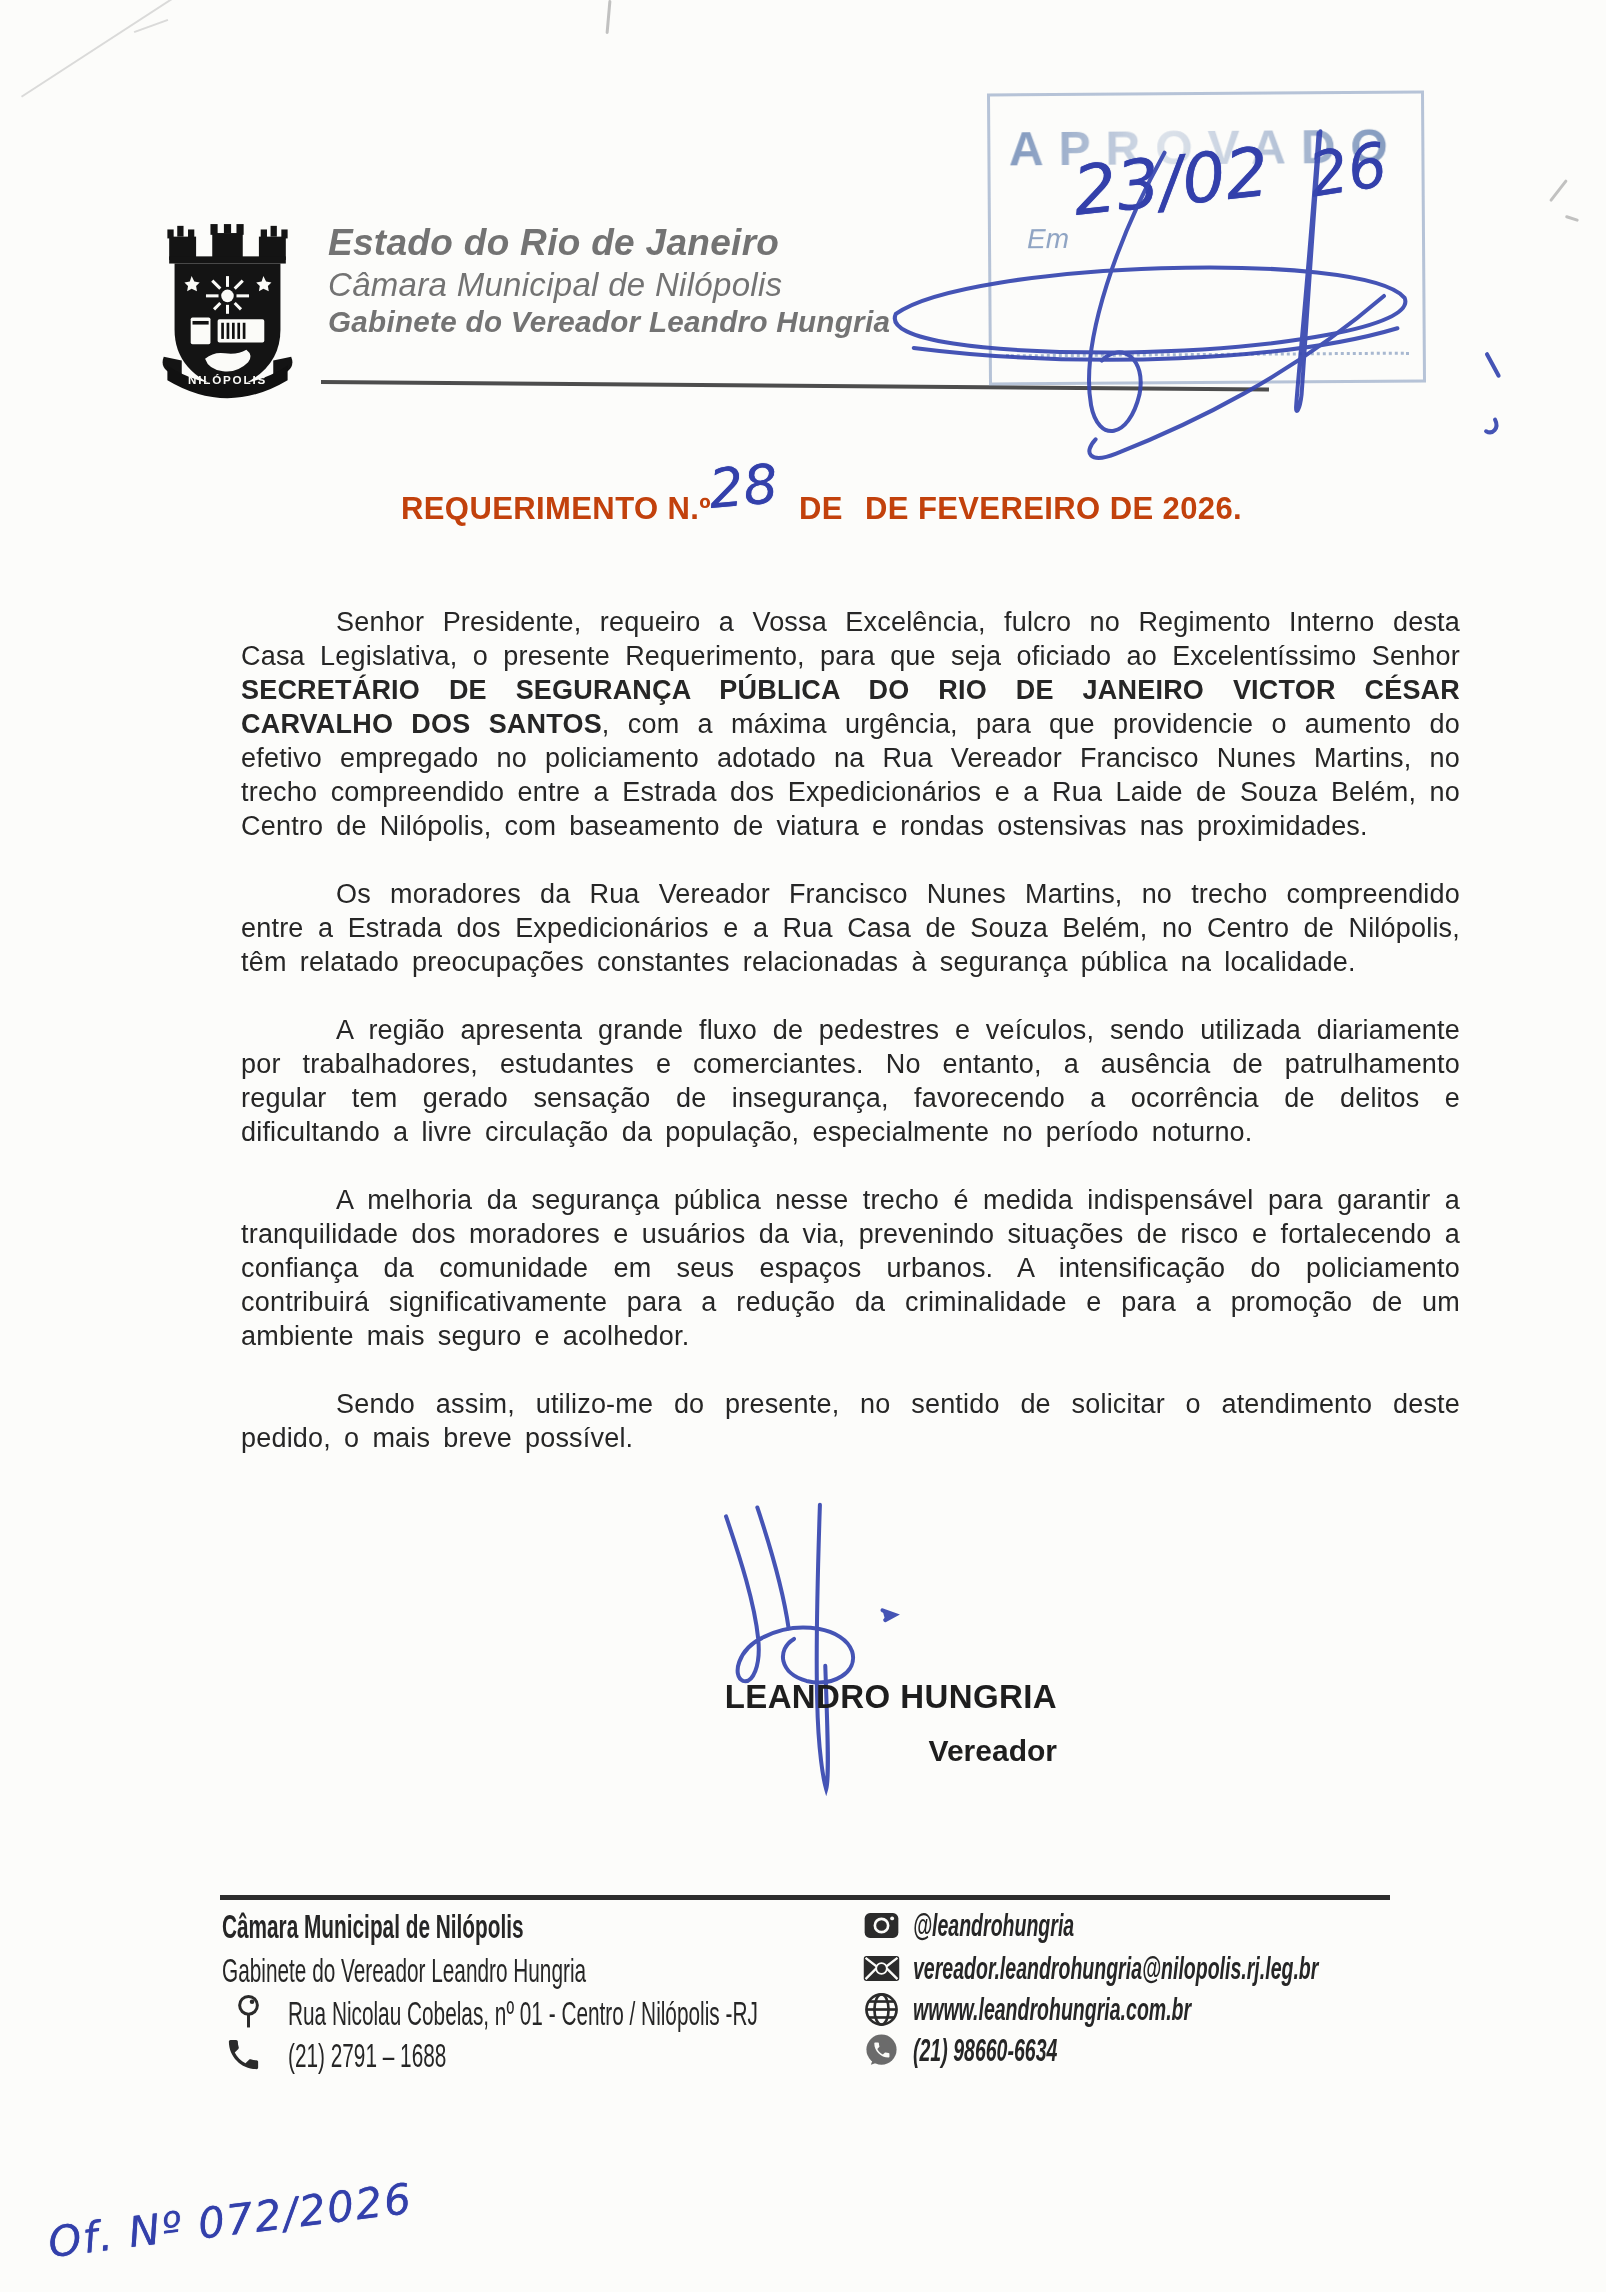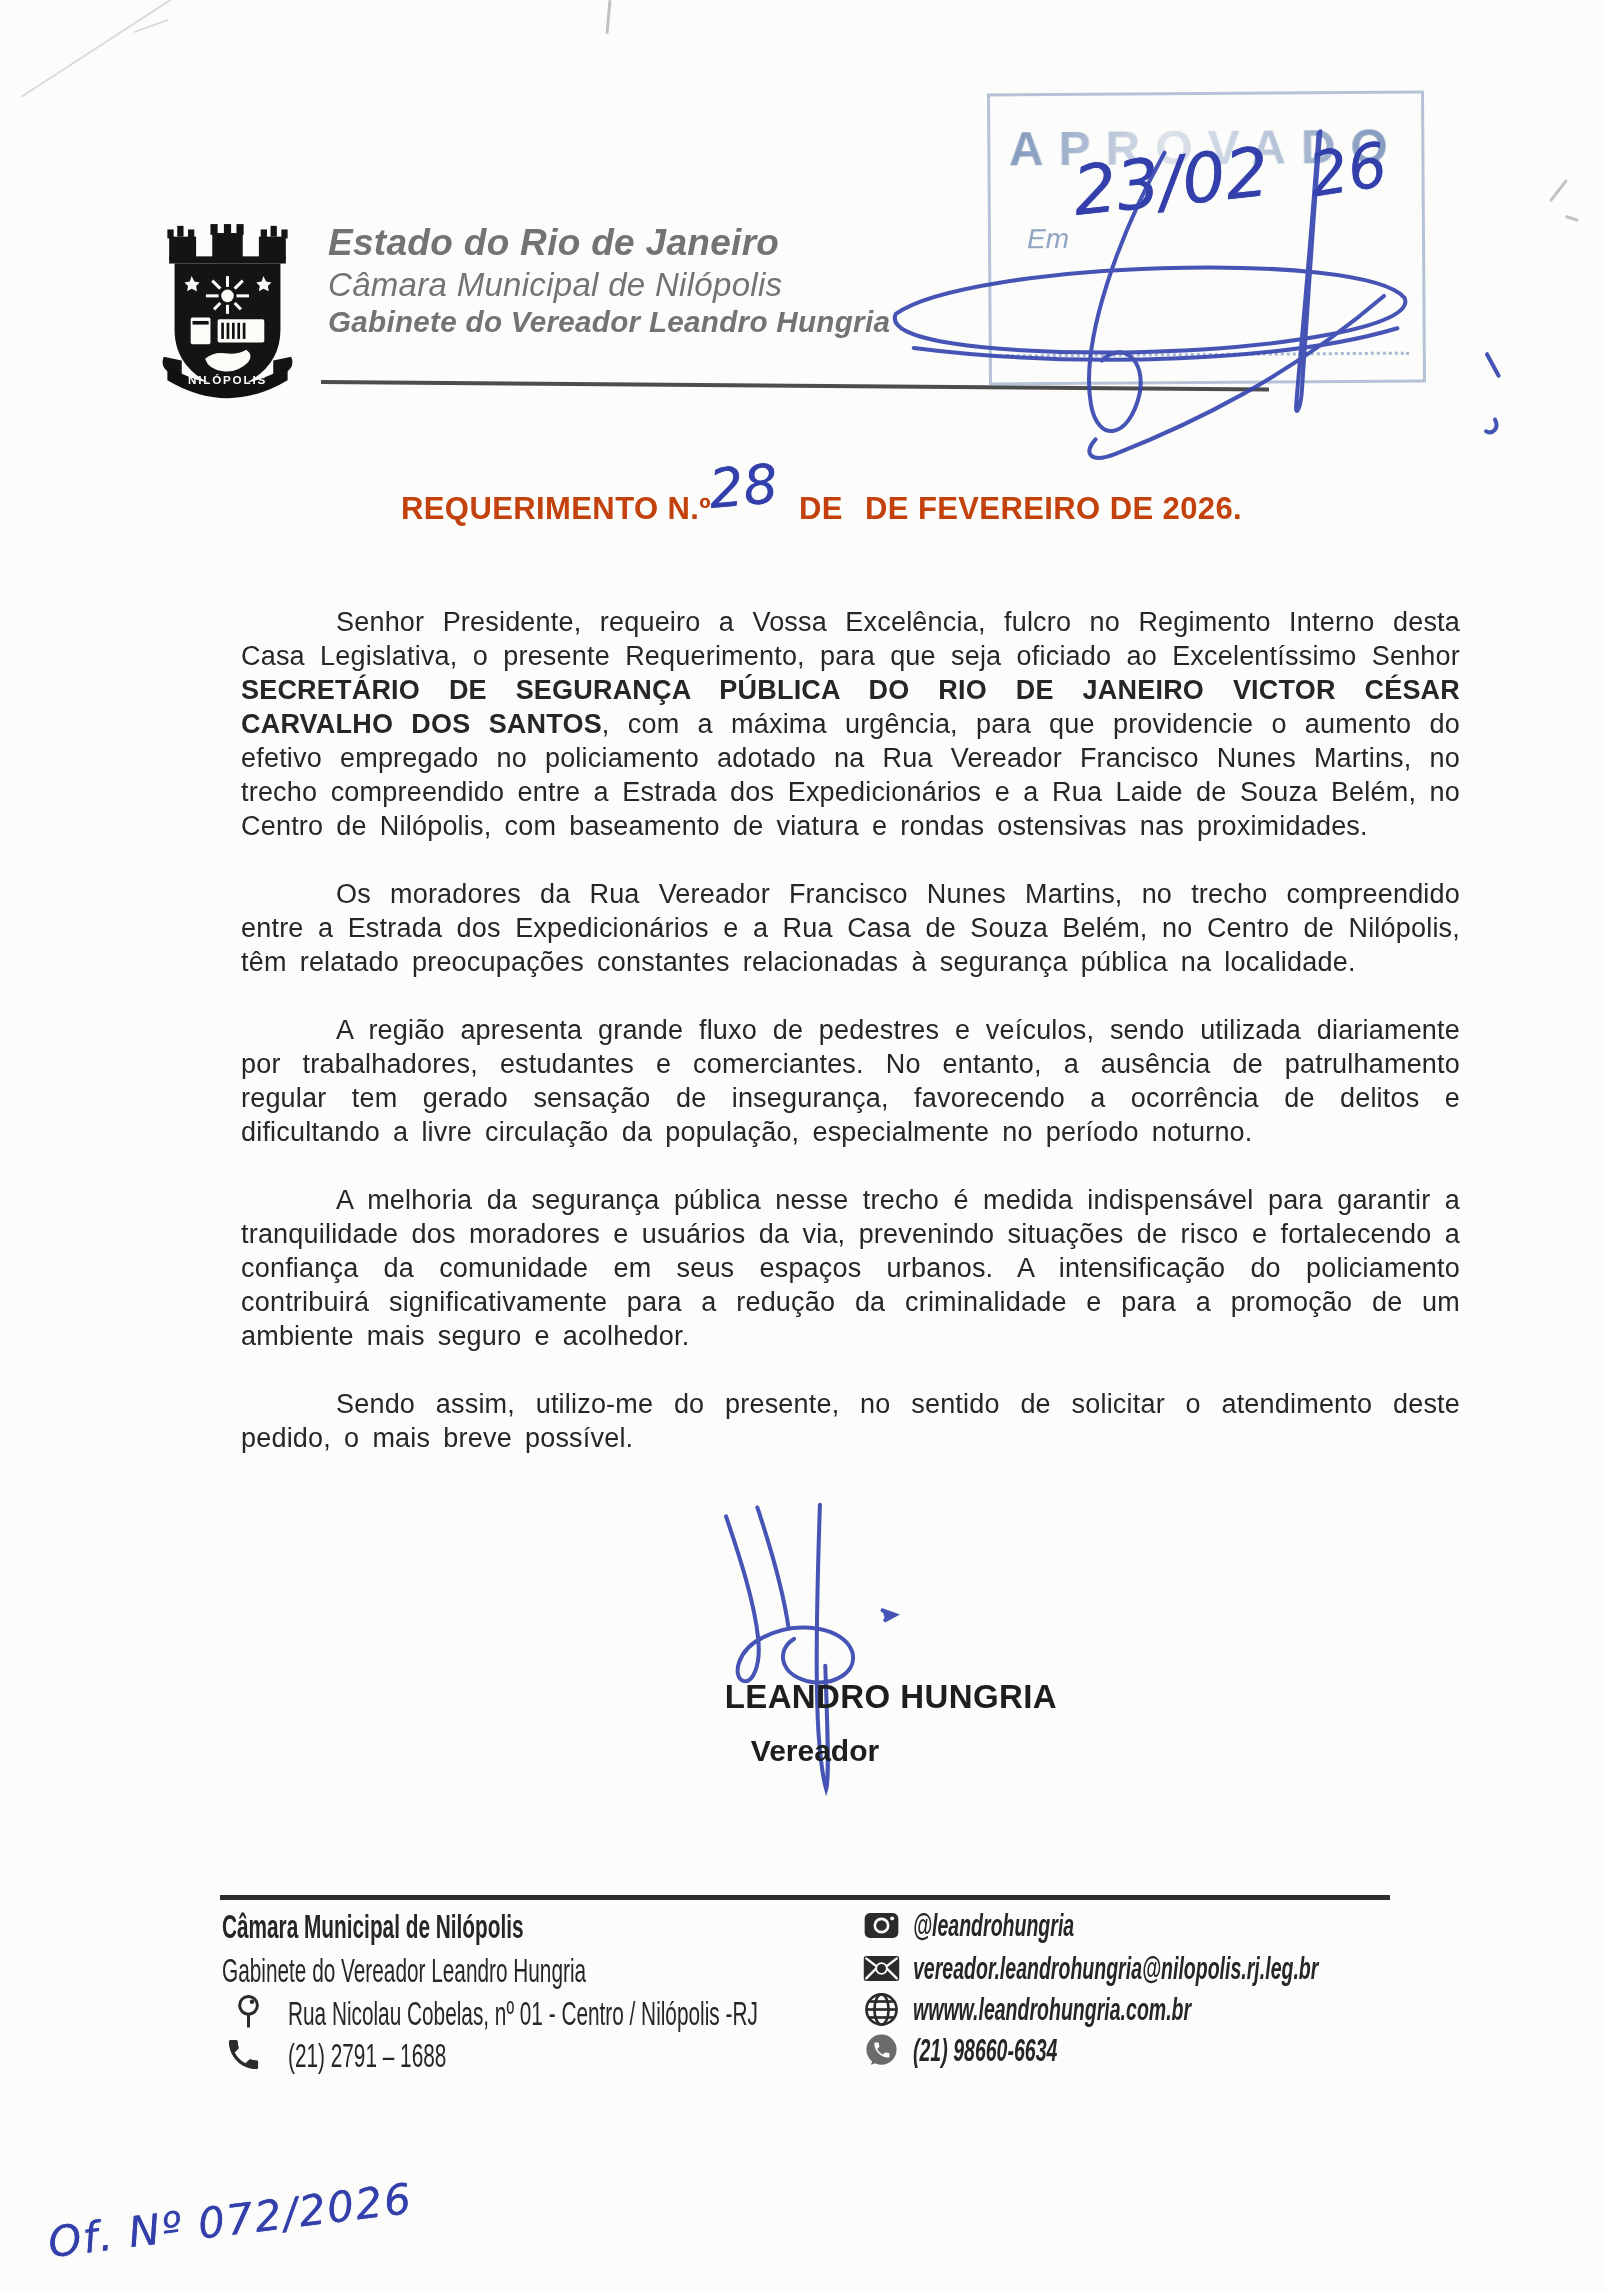--- a/index.html
+++ b/index.html
@@ -36,21 +36,21 @@
   .t-part{position:absolute;font-weight:700;font-size:31px;color:#c2410c;white-space:nowrap;letter-spacing:0.4px;}
   .t-num{position:absolute;left:709px;top:455px;font-size:54px;transform:rotate(-5deg);}
   
   .body-text{position:absolute;left:237px;top:605px;width:1223px;font-size:27px;line-height:34px;
         text-align:justify;color:#262626;word-spacing:5.4px;letter-spacing:0.2px;}
   .body-text p{margin:0 0 34px 4px;text-indent:95px;}
   .b{font-weight:700;}
   
   .sig-name{position:absolute;left:573px;top:1678px;width:484px;text-align:right;
         font-size:33px;font-weight:700;color:#1e1e1e;letter-spacing:0.4px;}
-  .sig-role{position:absolute;left:573px;top:1734px;width:484px;text-align:center;
+  .sig-role{position:absolute;left:573px;top:1734px;width:484px;text-align:right;
         font-size:30px;font-weight:700;color:#1e1e1e;}
   
   .f-rule{position:absolute;left:220px;top:1895px;width:1170px;height:5.4px;background:#2d2d2d;}
   .f-line{position:absolute;white-space:nowrap;color:#262626;transform:scaleX(.63);transform-origin:left;}
   .fl{left:222px;font-size:33px;font-weight:700;}
   .fl2{font-weight:400;}
   .fr{left:913px;font-size:31px;font-weight:700;font-style:italic;}
   .f-ico{position:absolute;width:39px;height:39px;}
   
   .note{position:absolute;left:47px;top:2196px;font-size:42px;transform:rotate(-7deg);letter-spacing:1.8px;}

